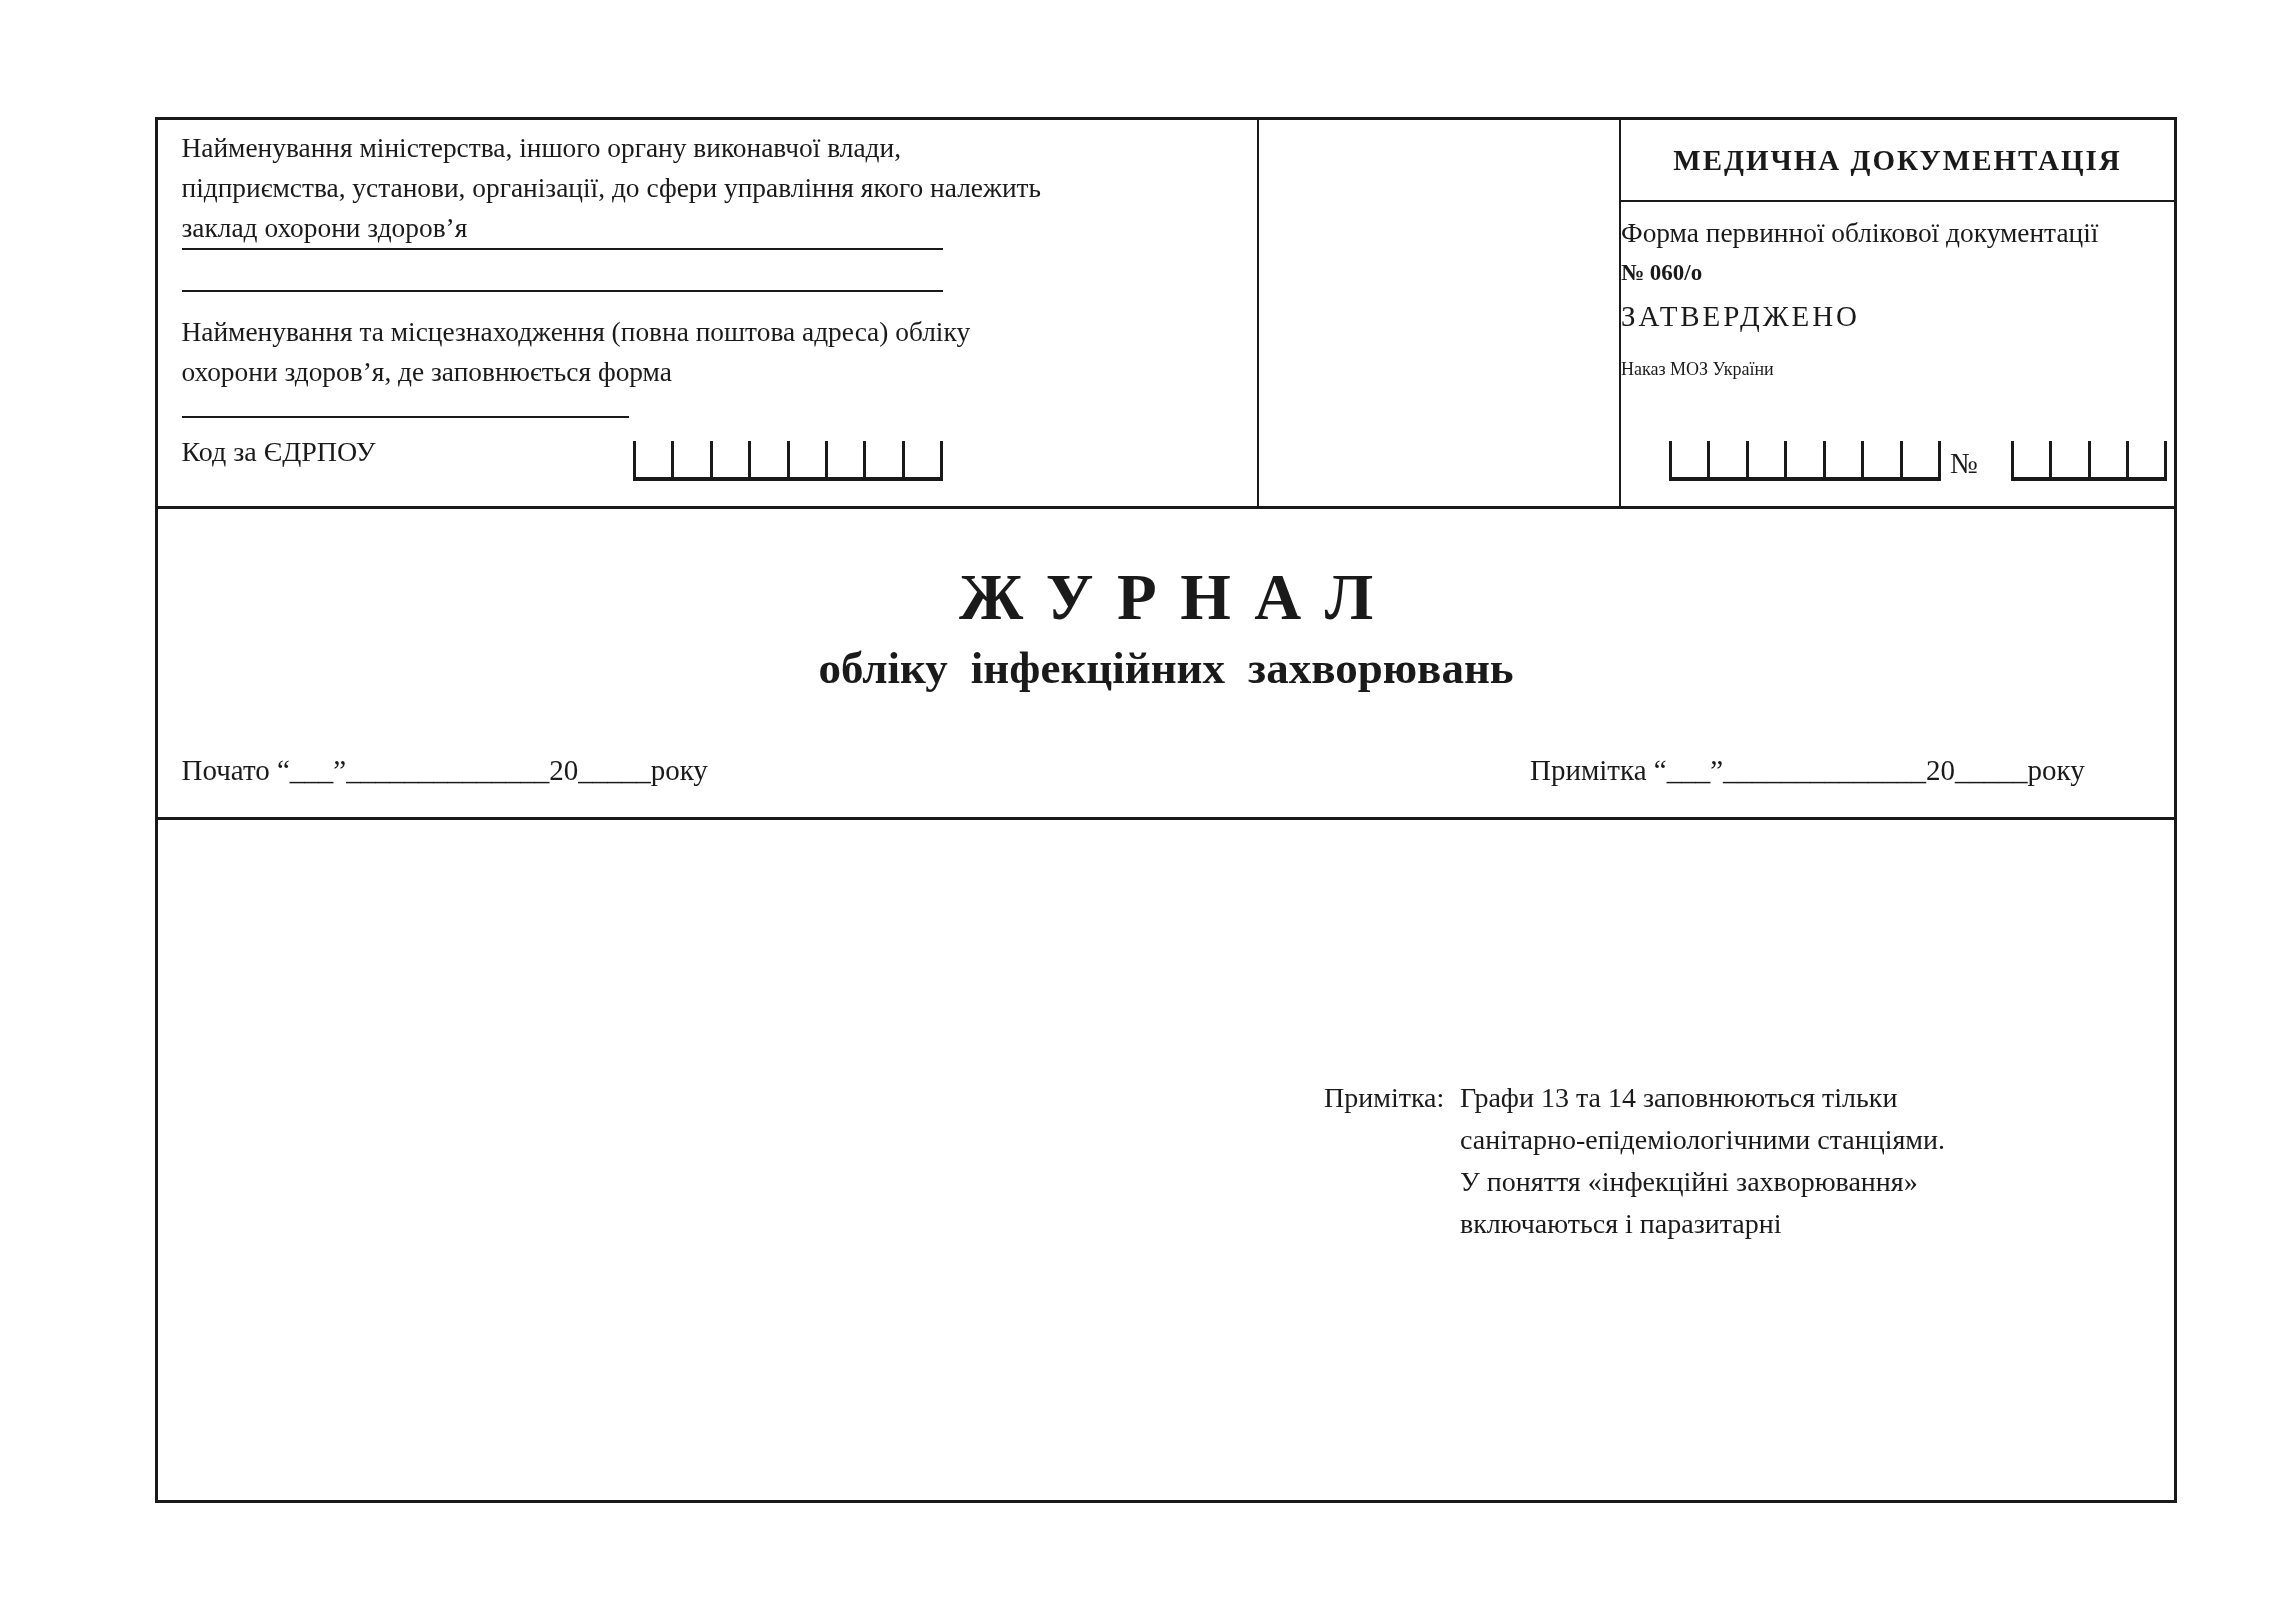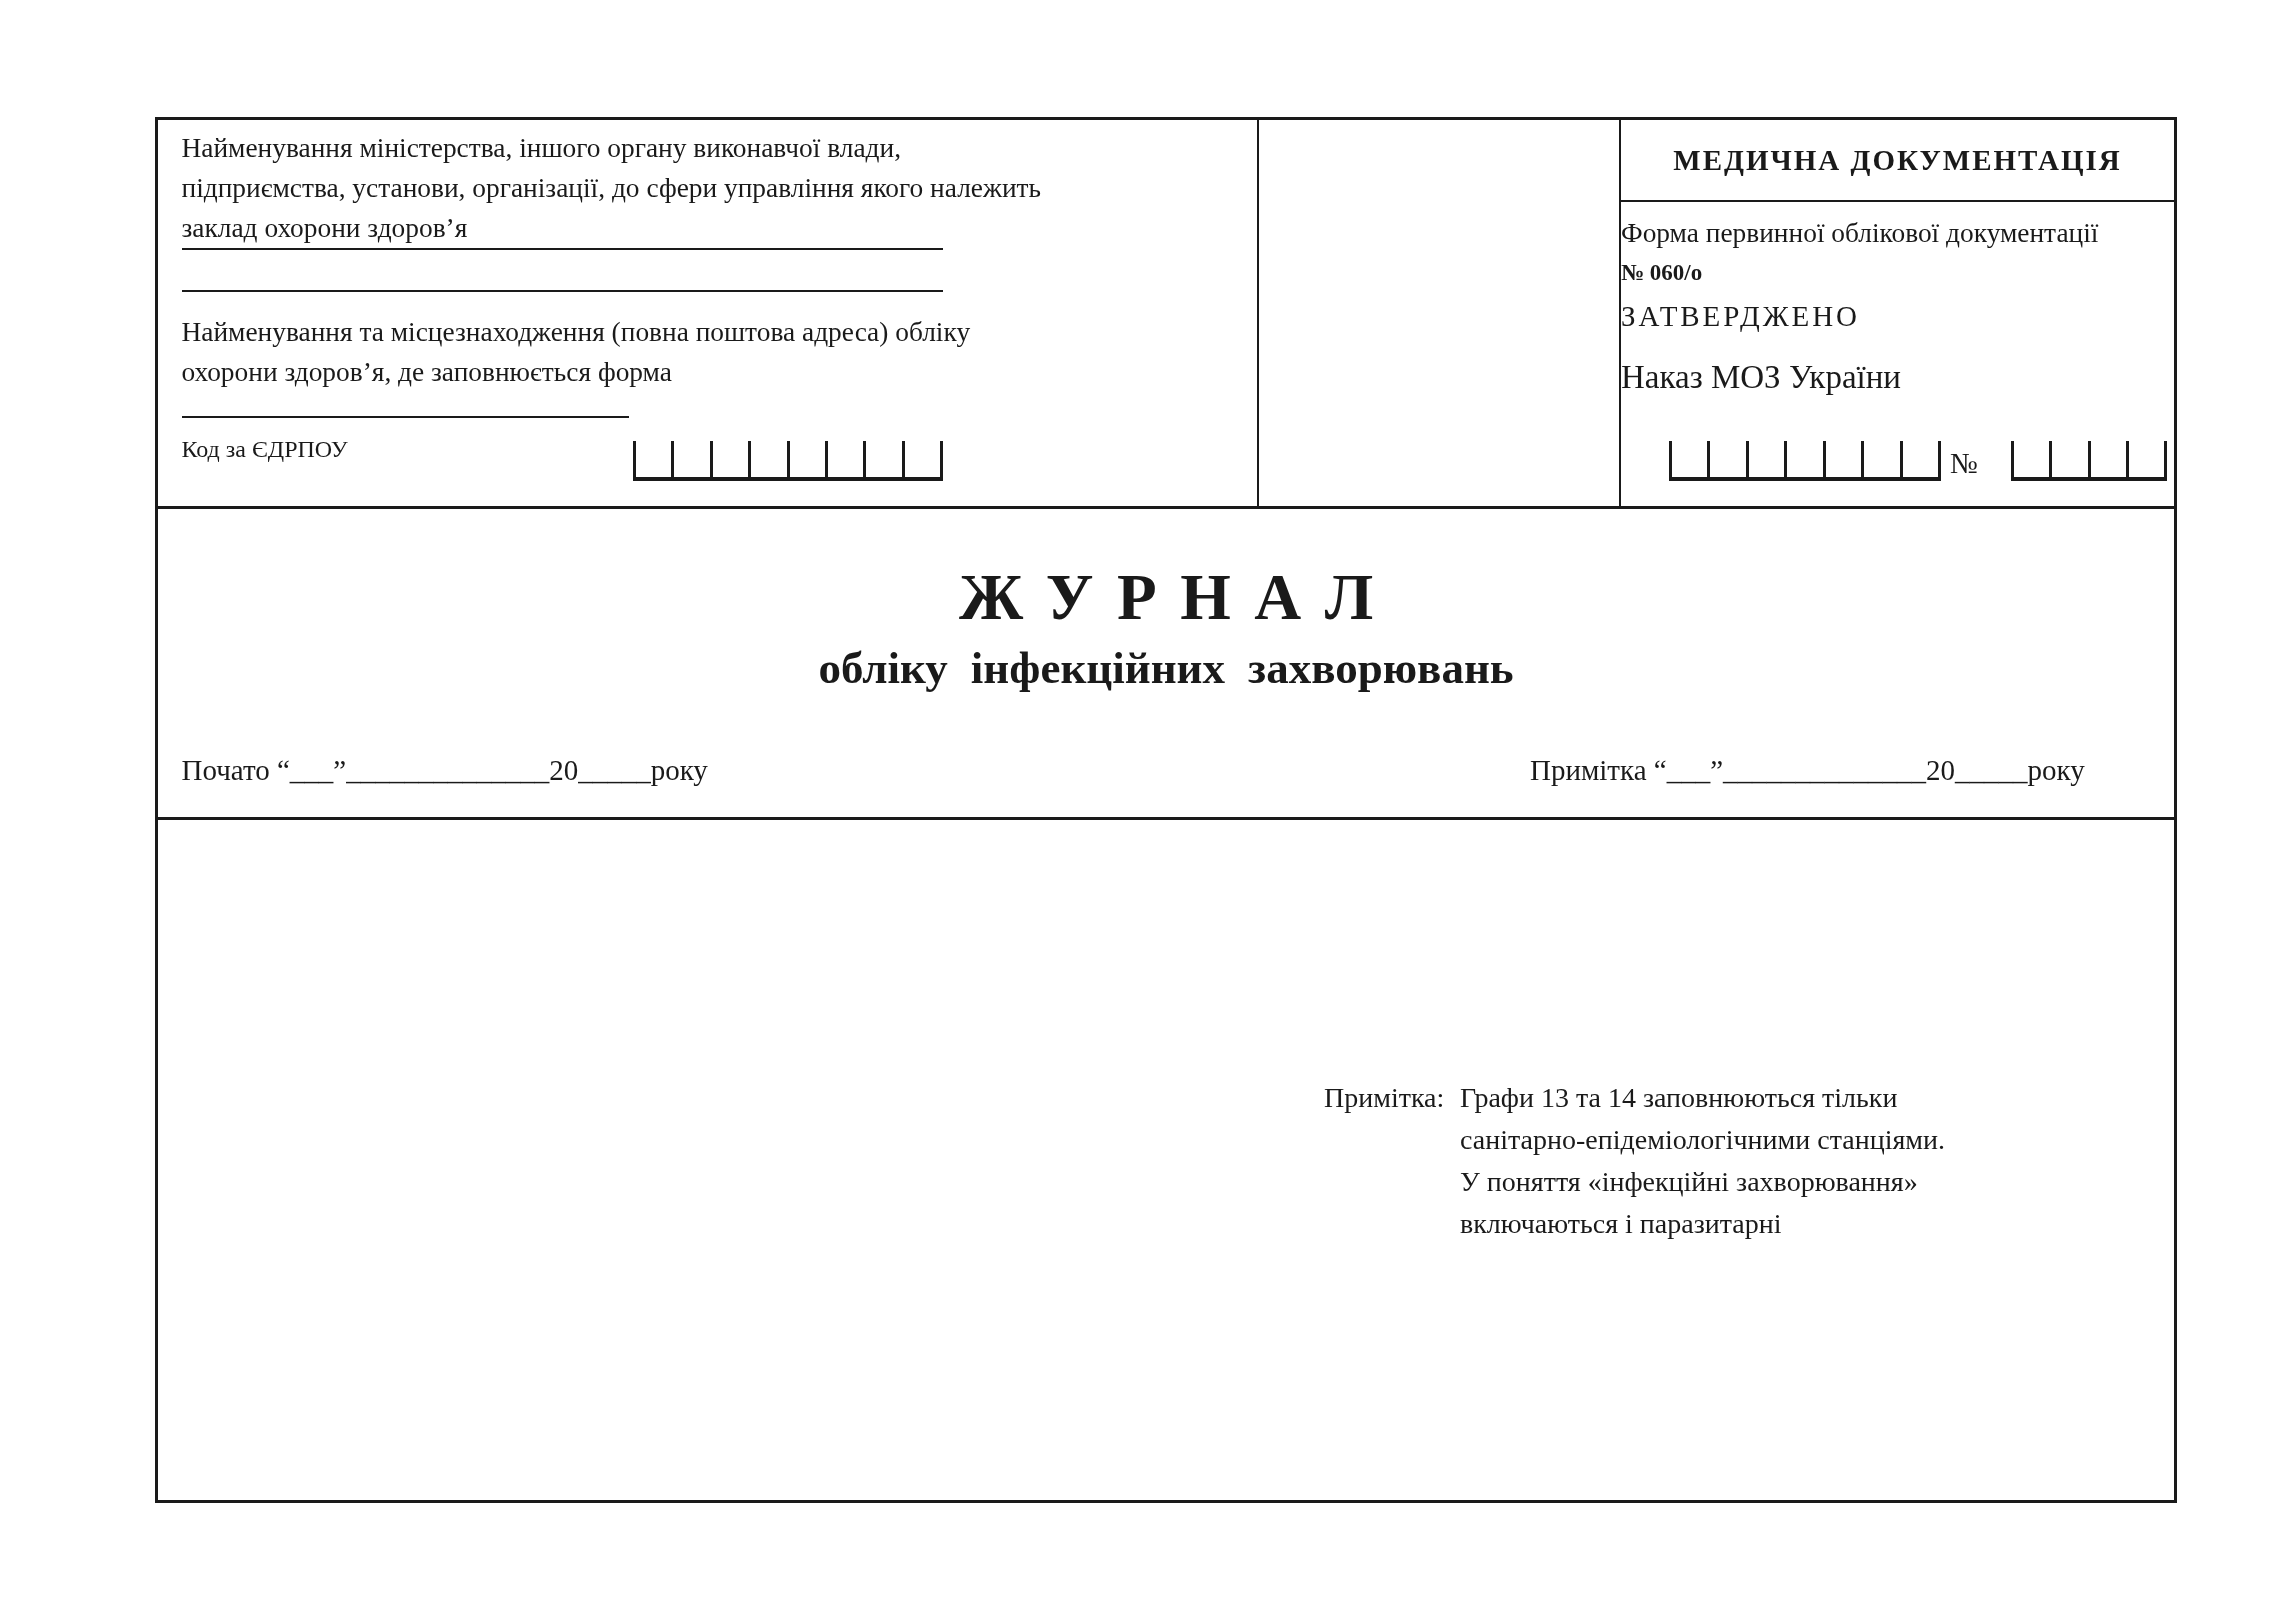--- a/index.html
+++ b/index.html
@@ -35,42 +35,42 @@
     position:absolute;left:23.5px;
     font-size:27.4px;line-height:40px;
     white-space:pre-line;
   }
   .p-ministry{top:7.8px;width:863px;}
   .p-facility{top:192px;width:863px;}
   .rule{position:absolute;height:2px;background:var(--ink);}
   .rule-1{left:23.5px;top:128px;width:761px;}
   .rule-2{left:23.5px;top:170px;width:761px;}
   .rule-3{left:23.5px;top:296px;width:447px;}
-  .edrpou-label{position:absolute;left:23.5px;top:316px;font-size:24px;}
+  .edrpou-label{position:absolute;left:23.5px;top:316px;font-size:28px;}
   
   .comb{
     position:absolute;display:flex;
     border-bottom:4.9px solid var(--ink);
     height:40px;
   }
   .comb > .comb-cell{flex:1 1 0;border-left:3.9px solid var(--ink);}
   .comb > .comb-cell:last-child{border-right:3.9px solid var(--ink);}
   .comb-edrpou{left:475px;top:321px;width:310px;}
   .comb-order-date{left:48px;top:321px;width:272px;}
   .comb-order-num{left:390px;top:321px;width:156px;}
   
   .doc-header{
     height:82px;border-bottom:2px solid var(--ink);
     display:flex;align-items:center;justify-content:center;
     font-weight:bold;font-size:29px;letter-spacing:2px;
   }
   .form-label{margin-top:15.7px;font-size:27.4px;}
   .form-number{margin-top:11.8px;font-size:23px;font-weight:bold;}
   .approved{margin-top:13.7px;font-size:29px;font-weight:normal;letter-spacing:2.9px;}
-  .order-line{margin-top:25.5px;font-size:33px;}
+  .order-line{margin-top:25.5px;font-size:18px;}
   .num-sign{position:absolute;left:329px;top:327px;font-size:29px;}
   
   .row-title{position:relative;height:311px;border-bottom:3.9px solid var(--ink);flex:0 0 auto;}
   .main-title{
     position:absolute;top:51px;left:0;width:100%;
     text-align:center;font-weight:bold;font-size:65px;
     letter-spacing:23.5px;padding-left:23.5px;
   }
   .sub-title{
     position:absolute;top:133px;left:0;width:100%;

